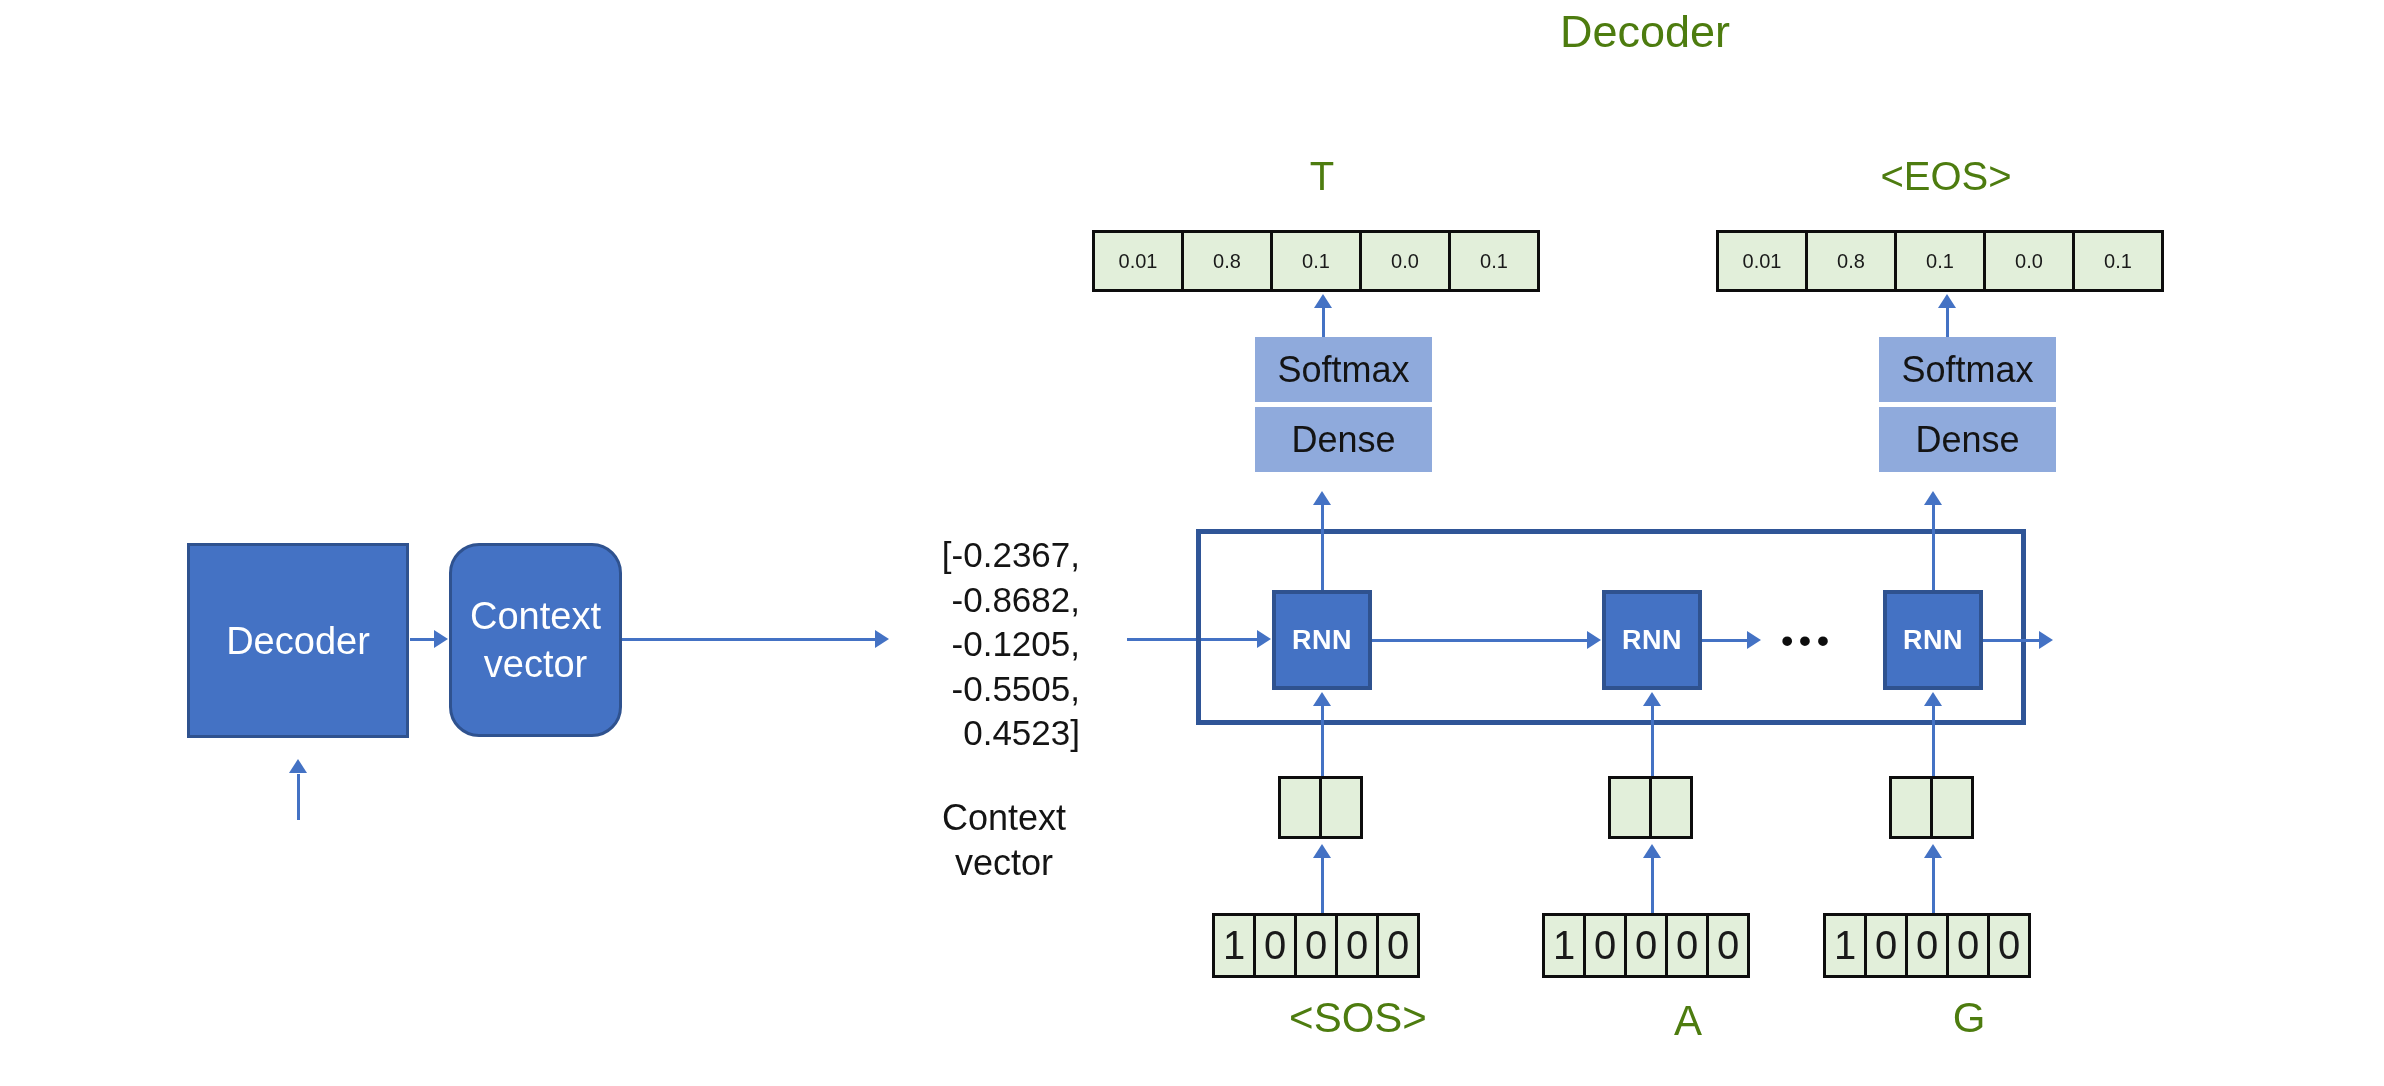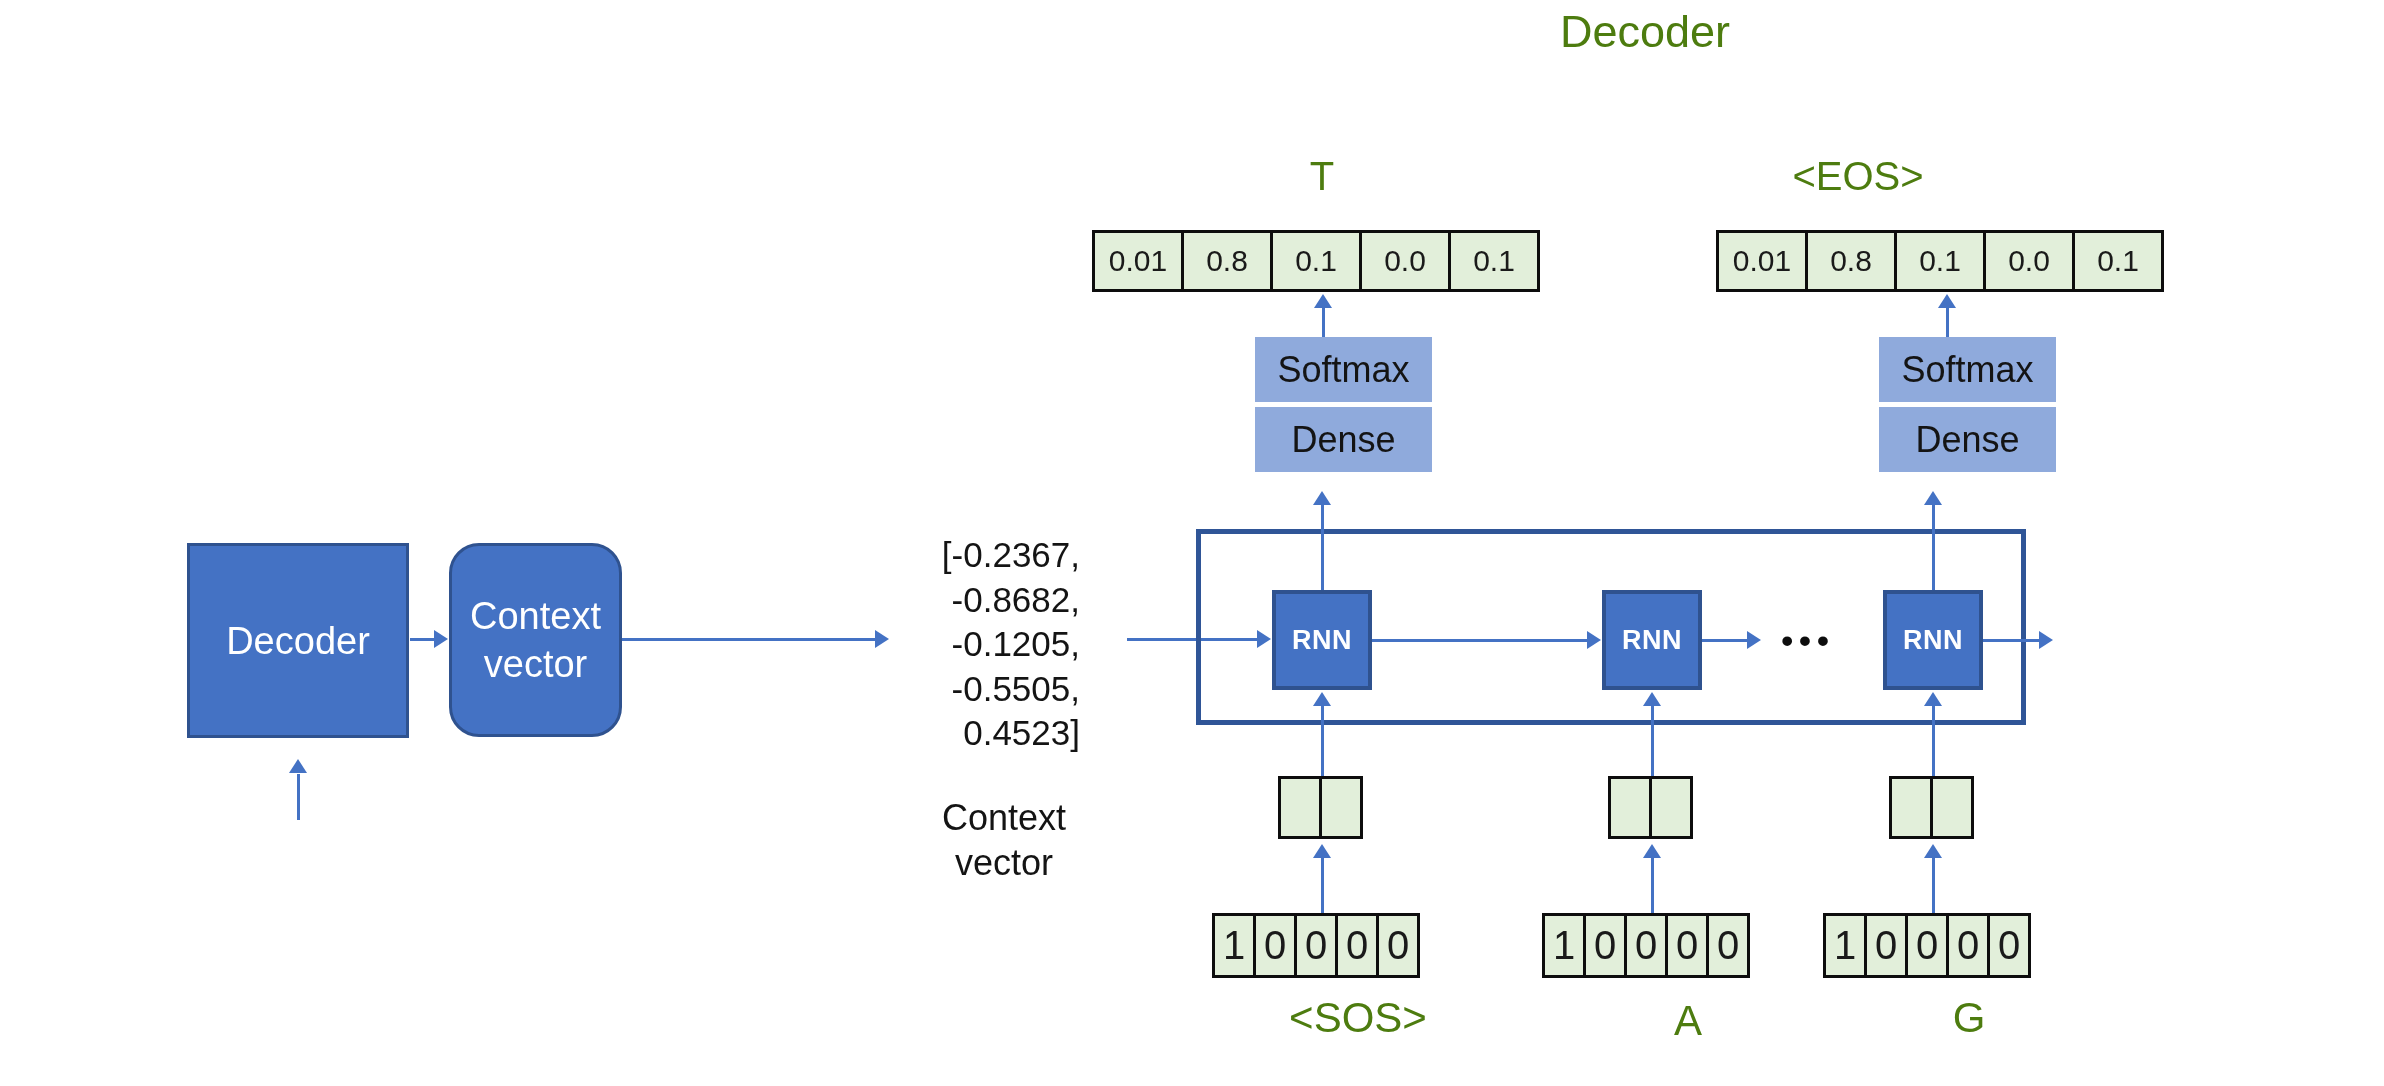--- a/index.html
+++ b/index.html
@@ -22,21 +22,21 @@
   }
   
   .frame { position:absolute; box-sizing:border-box; border:5px solid #2f5597; background:transparent; }
   
   .cellrow { position:absolute; display:flex; }
   .cell {
     box-sizing:border-box; border:3px solid #0d0d0d; background:#e2efda;
     display:flex; align-items:center; justify-content:center; color:#1a1a1a; font-weight:300;
   }
   .cell + .cell { margin-left:-3px; }
-  .pcell { width:92px; height:62px; font-size:30px; }
+  .pcell { width:92px; height:62px; font-size:20px; }
   .ocell { width:44px; height:65px; font-size:40px; }
   .ecell { width:44px; height:63px; }
   
   .hl { position:absolute; height:3px; background:#4472c4; }
   .vl { position:absolute; width:3px;  background:#4472c4; }
   .ah-up    { position:absolute; width:0; height:0; border-left:9px solid transparent; border-right:9px solid transparent; border-bottom:14px solid #4472c4; }
   .ah-right { position:absolute; width:0; height:0; border-top:9px solid transparent; border-bottom:9px solid transparent; border-left:14px solid #4472c4; }
   
   .lbl { position:absolute; color:#4d7c0f; transform:translateX(-50%); white-space:nowrap; font-weight:300; }
   .title { font-size:45px; }
@@ -150,21 +150,21 @@
   <div class="vl" style="left:1945.5px; top:308px; height:29px;"></div>
   <div class="ah-up" style="left:1938px; top:294px;"></div>
 
   <div class="cellrow" style="left:1716px; top:230px;">
     <div class="cell pcell">0.01</div>
     <div class="cell pcell">0.8</div>
     <div class="cell pcell">0.1</div>
     <div class="cell pcell">0.0</div>
     <div class="cell pcell">0.1</div>
   </div>
-  <div class="lbl outlbl" style="left:1858px; top:154px;">&lt;EOS&gt;</div>
+  <div class="lbl outlbl" style="left:1946px; top:154px;">&lt;EOS&gt;</div>
 
   <div class="cellrow" style="left:1278px; top:776px;">
     <div class="cell ecell"></div>
     <div class="cell ecell"></div>
   </div>
   <div class="cellrow" style="left:1608px; top:776px;">
     <div class="cell ecell"></div>
     <div class="cell ecell"></div>
   </div>
   <div class="cellrow" style="left:1889px; top:776px;">

